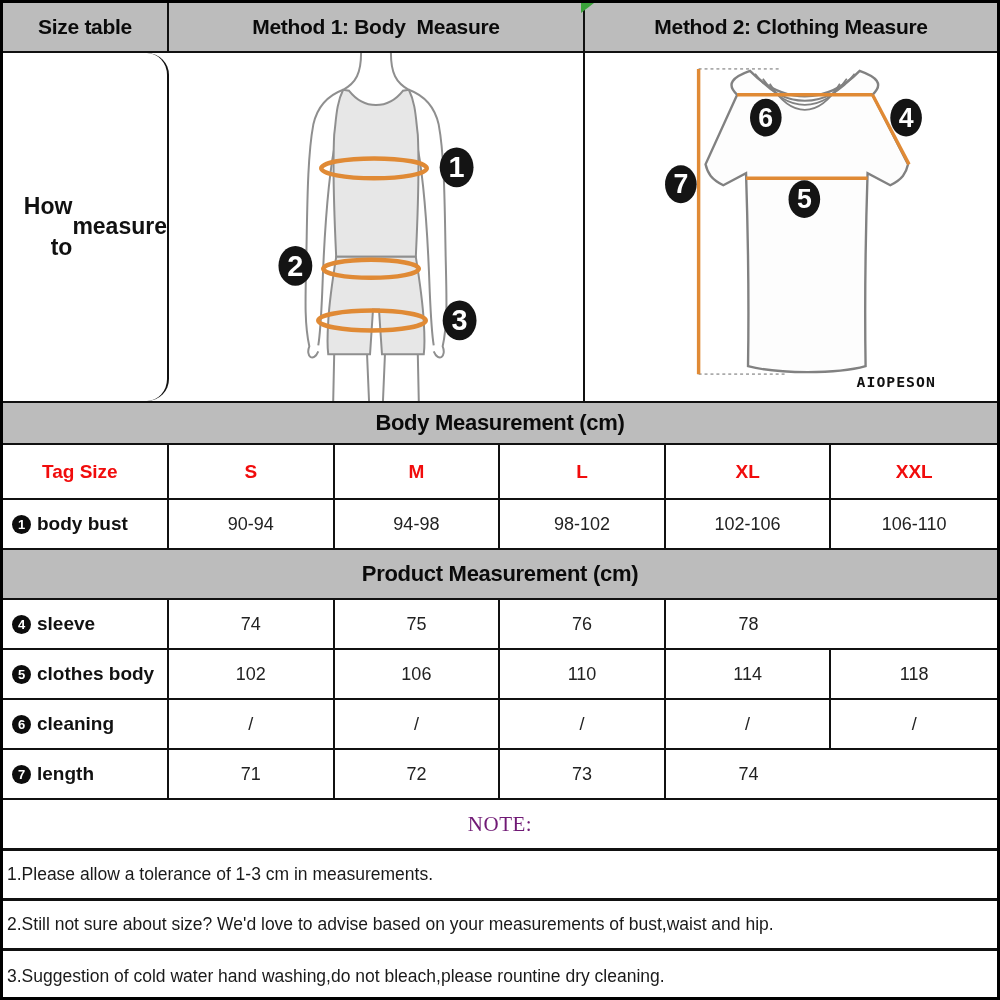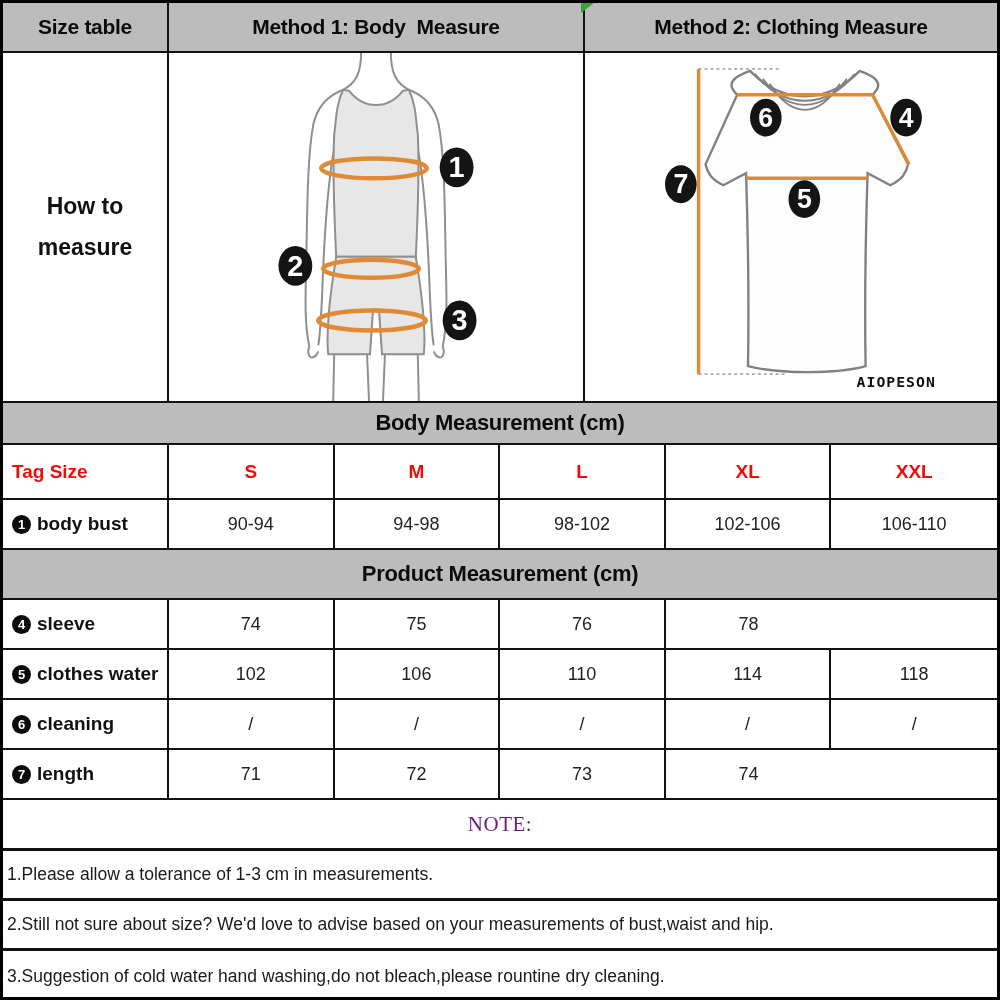--- a/index.html
+++ b/index.html
@@ -10,29 +10,29 @@
     font-family:"Liberation Sans", sans-serif; color:#111;
   }
   .grid3 { display:grid; grid-template-columns:166px 416px 1fr; }
   .grid6 { display:grid; grid-template-columns:166px repeat(5,1fr); }
   .row { border-bottom:2px solid #111; }
   .cell { border-right:2px solid #111; display:flex; align-items:center; justify-content:center; overflow:hidden; }
   .cell:last-child { border-right:none; }
   .hdr-row { height:50px; background:#bcbcbc; }
   .hdr-row .cell { font-weight:bold; font-size:21px; letter-spacing:-0.3px; white-space:pre; color:#0b0b0b; }
   .diagram-row { height:350px; background:#fff; }
-  .howto { flex-direction:column; font-weight:bold; font-size:23px; line-height:1.8; text-align:center; }
+  .howto { flex-direction:row; font-weight:bold; font-size:23px; line-height:1.8; text-align:right;border-radius:22px; }
   .section-title { height:42px; background:#bcbcbc; display:flex; align-items:center; justify-content:center;
                    font-weight:bold; font-size:22px; letter-spacing:-0.3px; color:#0b0b0b; }
   .section-title.pm { height:50px; }
   .tag-row { height:55px; }
   .tag-row .cell { color:#f10c0c; font-weight:bold; font-size:19px; }
   .data-row { height:50px; }
   .label-cell { justify-content:flex-start; padding-left:9px; font-weight:bold; font-size:19px; gap:6px; }
-  .tag-label { justify-content:flex-start; padding-left:9px; font-size:20px; }
+  .tag-label { justify-content:flex-start; padding-left:9px; font-size:20px;margin-left:30px; }
   .val { font-size:18px; font-weight:normal; color:#222; }
   .marker-chip { display:inline-flex; align-items:center; justify-content:center; flex:0 0 auto;
                  width:19px; height:19px; border-radius:50%; background:#0c0c0c; color:#fff;
                  font-size:13px; font-weight:bold; }
   .note-title-row { height:51px; display:flex; align-items:center; justify-content:center;
                     border-bottom:3px solid #111; color:#701a75; font-size:21px; letter-spacing:0.5px;font-family:Liberation Serif, serif; }
   .note-row { height:50px; display:flex; align-items:center; padding-left:4px;
               border-bottom:3px solid #111; font-size:17.5px; color:#1a1a1a; }
   .note-row.last { border-bottom:none; }
   .green-flag { position:absolute; left:578px; top:0; width:0; height:0;
@@ -164,21 +164,21 @@
     </div>
     <div class="cell val">74</div>
     <div class="cell val">75</div>
     <div class="cell val">76</div>
     <div class="cell val">78</div>
   </div>
 
   <div class="grid6 row data-row">
     <div class="cell label-cell">
       <span class="marker-chip">5</span>
-      <span>clothes water</span>
+      <span>clothes body</span>
     </div>
     <div class="cell val">102</div>
     <div class="cell val">106</div>
     <div class="cell val">110</div>
     <div class="cell val">114</div>
     <div class="cell val">118</div>
   </div>
 
   <div class="grid6 row data-row">
     <div class="cell label-cell">

